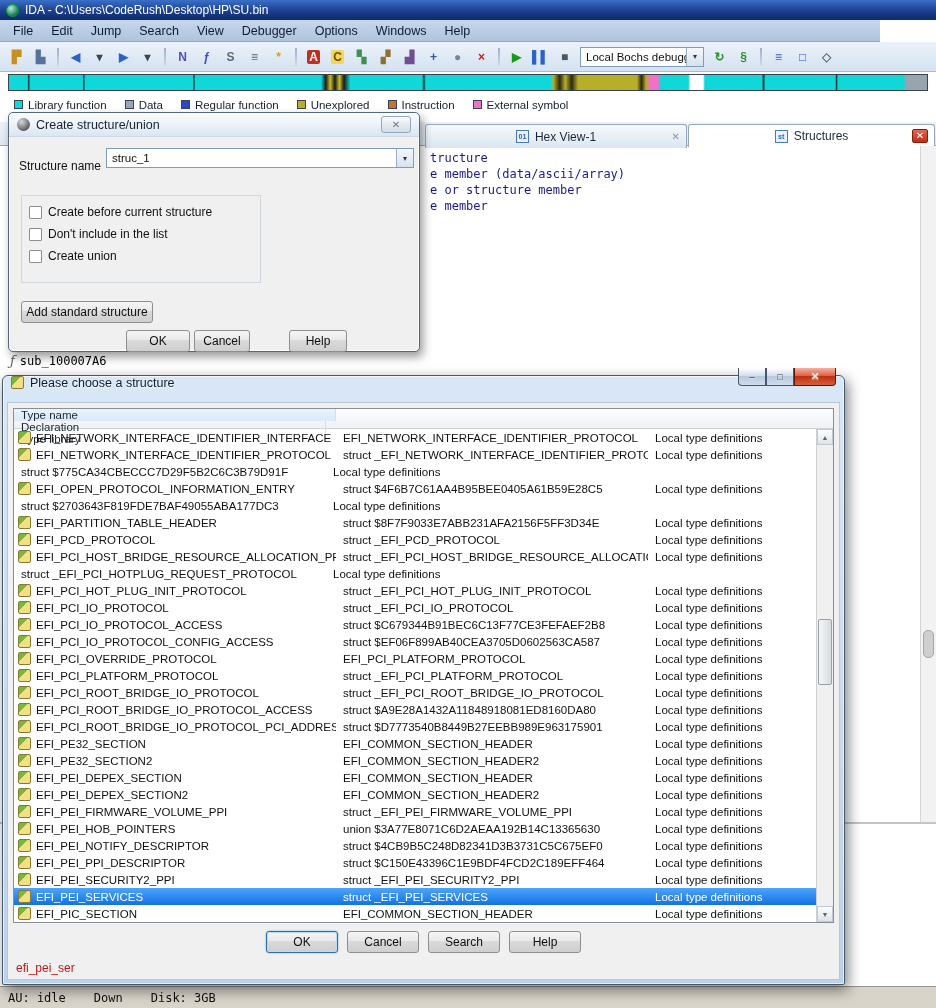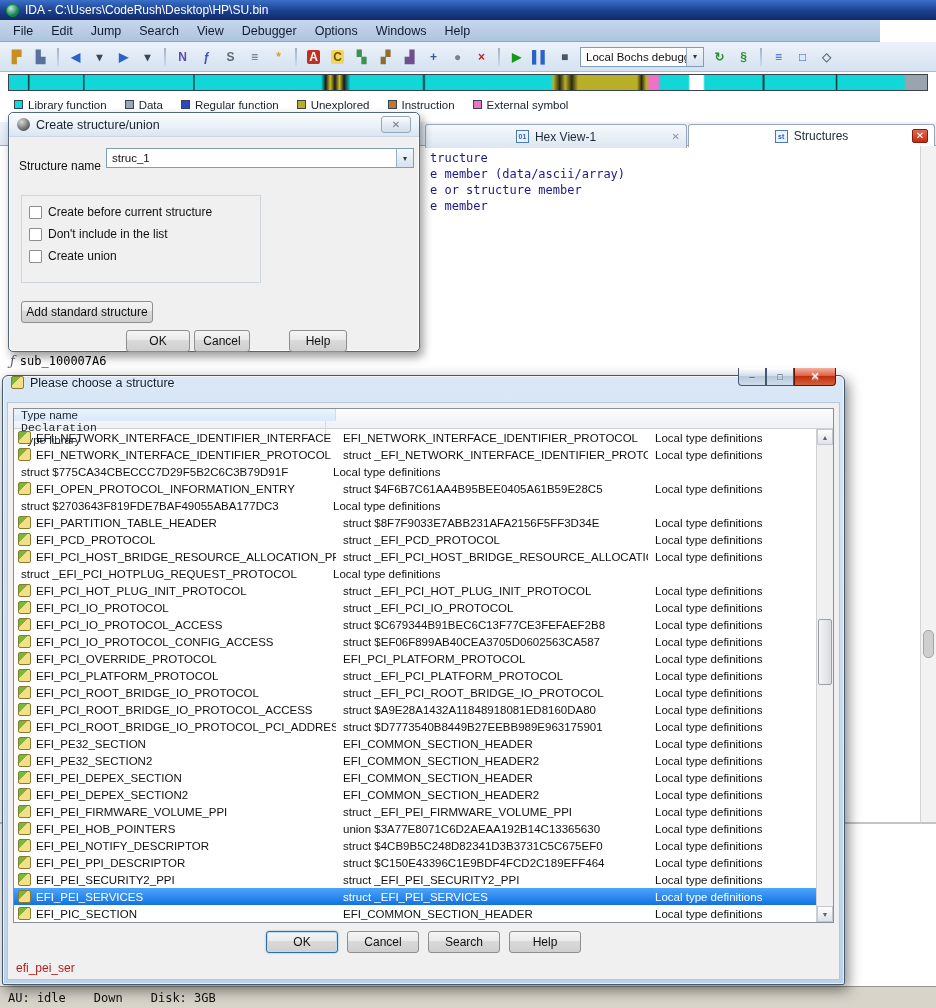--- a/index.html
+++ b/index.html
@@ -118,21 +118,21 @@
     background:linear-gradient(#ffffff,#d3dfec 45%,#b7c9dc 50%,#d0dcec); color:#223448; font-size:9px;
     display:flex; align-items:center; justify-content:center; }
   .wb.min { border-radius:0 0 0 4px; }
   .wb.close { width:42px; border-radius:0 0 4px 0;
     background:linear-gradient(#f3b2a2,#dd6348 45%,#c0300f 50%,#d4603c); color:#fff; font-size:11px; border-color:#5e1608; }
   .ch-body { position:absolute; left:4px; right:4px; top:26px; bottom:4px; background:#f0f0f0; border:1px solid #b8c6d6; }
   .list { position:relative; margin:5px; height:515px; border:1px solid #898f99; background:#fff; overflow:hidden; }
   .hdr { display:flex; height:20px; background:linear-gradient(#fdfdfe,#eef1f5); border-bottom:1px solid #cdd2d8; font-size:11.5px; color:#1c242e;flex-direction:column; }
   .hc { display:flex; align-items:center; padding-left:7px; border-right:1px solid #d8dce2; }
   .hc-type { width:322px; background:linear-gradient(#eaf4fd,#d8e9fa); }
-  .hc-decl { width:312px;font-family:Liberation Mono, monospace; }
+  .hc-decl { width:312px; }
   .hc-lib { flex:1; border-right:none; }
   .rows { position:relative; width:806px; }
   .lrow { display:flex; align-items:center; height:17px; font-size:11.5px; }
   .cell { white-space:nowrap; overflow:hidden; }
   .c-type { width:322px; display:flex; align-items:center; gap:5px; padding-left:4px; }
   .c-decl { width:312px; padding-left:7px; }
   .c-lib { flex:1; padding-left:7px; }
   .lrow.selected { background:linear-gradient(#4da4fc,#1272e0); color:#fff; }
   .vscroll { position:absolute; top:20px; right:0; width:17px; bottom:0; background:#f0f0f0; border-left:1px solid #d0d0d0; }
   .vs-arrow { position:absolute; left:0; width:16px; height:16px; display:flex; align-items:center; justify-content:center;

